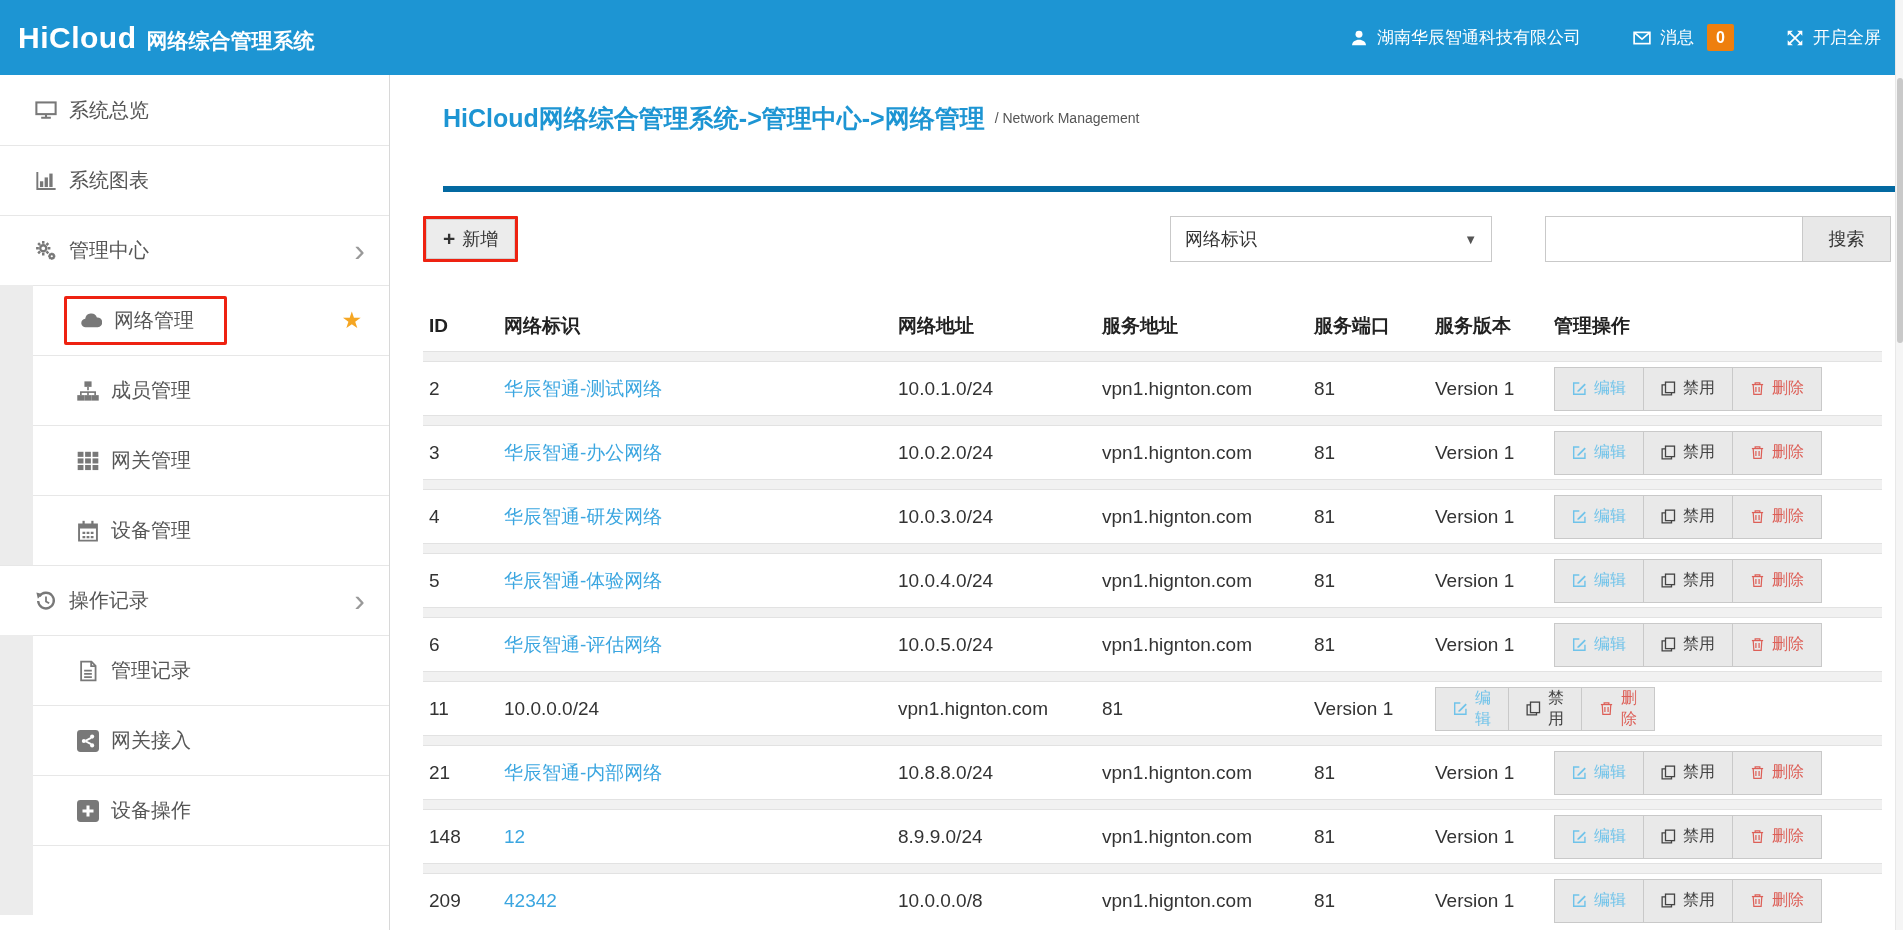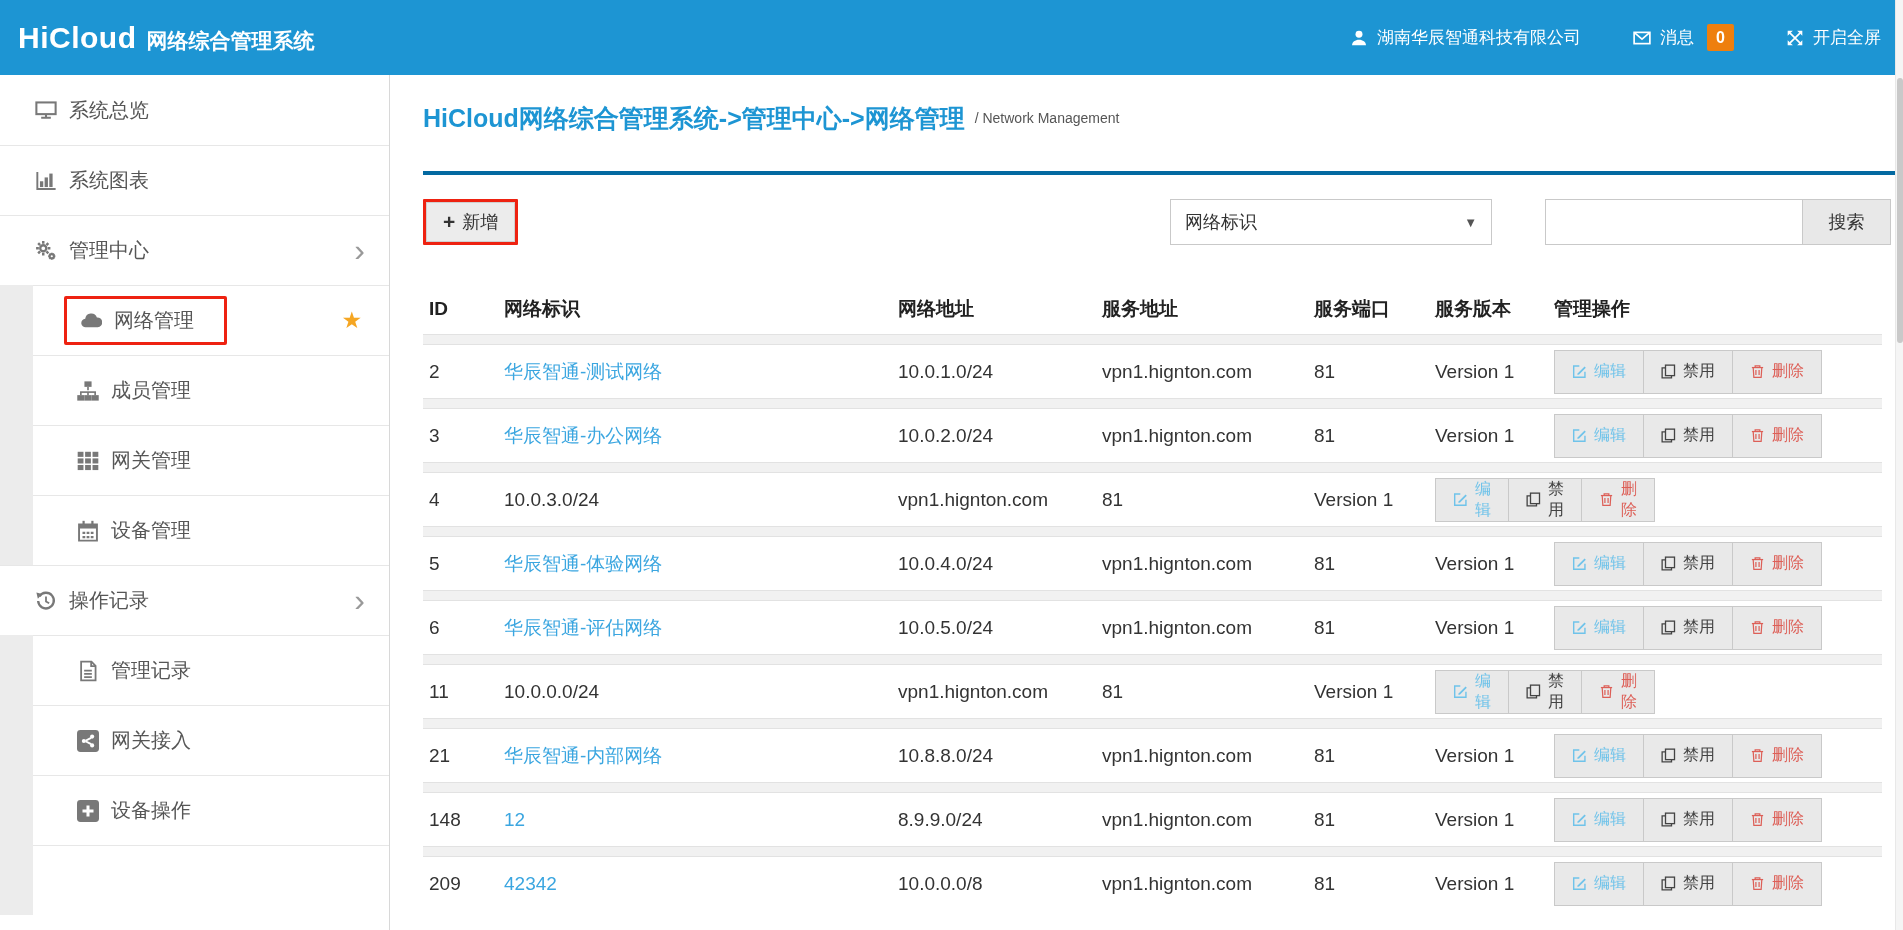--- a/index.html
+++ b/index.html
@@ -43,21 +43,21 @@
   .s-icon svg { width:100%; height:100%; }
   .annot { display:inline-flex; align-items:center; }
   .side-row.active .annot {
     border:3px solid #ee2211; border-radius:2px;
     padding:8px 30px 8px 13px; margin-left:-13px;
   }
   .star { position:absolute; right:27px; color:#f5a623; font-size:23px; }
   .chev { position:absolute; right:24px; top:50%; transform:translateY(-54%); color:#999; font-size:32px; line-height:1; }
   
   .main { position:absolute; left:391px; top:75px; right:8px; bottom:0; background:#fff; padding-left:32px; }
-  .crumb { height:100px; border-bottom:4px solid #0369a1; display:flex; align-items:flex-start; padding-top:27px; }
+  .crumb { height:117px; border-bottom:6px solid #0369a1; display:flex; align-items:flex-start; padding-top:27px;margin-left:20px; }
   .crumb-main { font-size:25px; font-weight:bold; color:#1d95d3; }
   .crumb-sub { font-size:14px; color:#555; margin-left:10px; margin-top:8px; }
   
   .toolbar { position:relative; height:46px; margin-top:24px; }
   .annot-box { display:inline-block; border:3px solid #ee2211; border-radius:1px; }
   .add-btn {
     height:40px; padding:0 16px; background:#ececec; border:1px solid #d0d0d0;
     font-size:18px; color:#333; display:flex; align-items:center; gap:7px;
     cursor:pointer; font-family:inherit;
   }
@@ -456,20 +456,21 @@
                 <span class="op-label">删除</span>
               </button>
             </div>
           </div>
         </div>
       </div>
       <div>
         <div class="t-gap"></div>
         <div class="t-row">
           <div class="c id">4</div>
+          <div class="c name"><a>华辰智通-研发网络</a></div>
           <div class="c net">10.0.3.0/24</div>
           <div class="c srv">vpn1.hignton.com</div>
           <div class="c port">81</div>
           <div class="c ver">Version 1</div>
           <div class="c ops">
             <div class="btn-group">
               <button class="op edit">
                 <svg viewBox="0 0 16 16">
                   <path d="M13.8 8.2v6H1.8v-12h6" fill="none" stroke="currentColor" stroke-width="1.5"></path>
                   <path d="M6.2 9.9l7.2-7.2 1.3 1.3-7.2 7.2-1.8.5z" fill="currentColor"></path>

